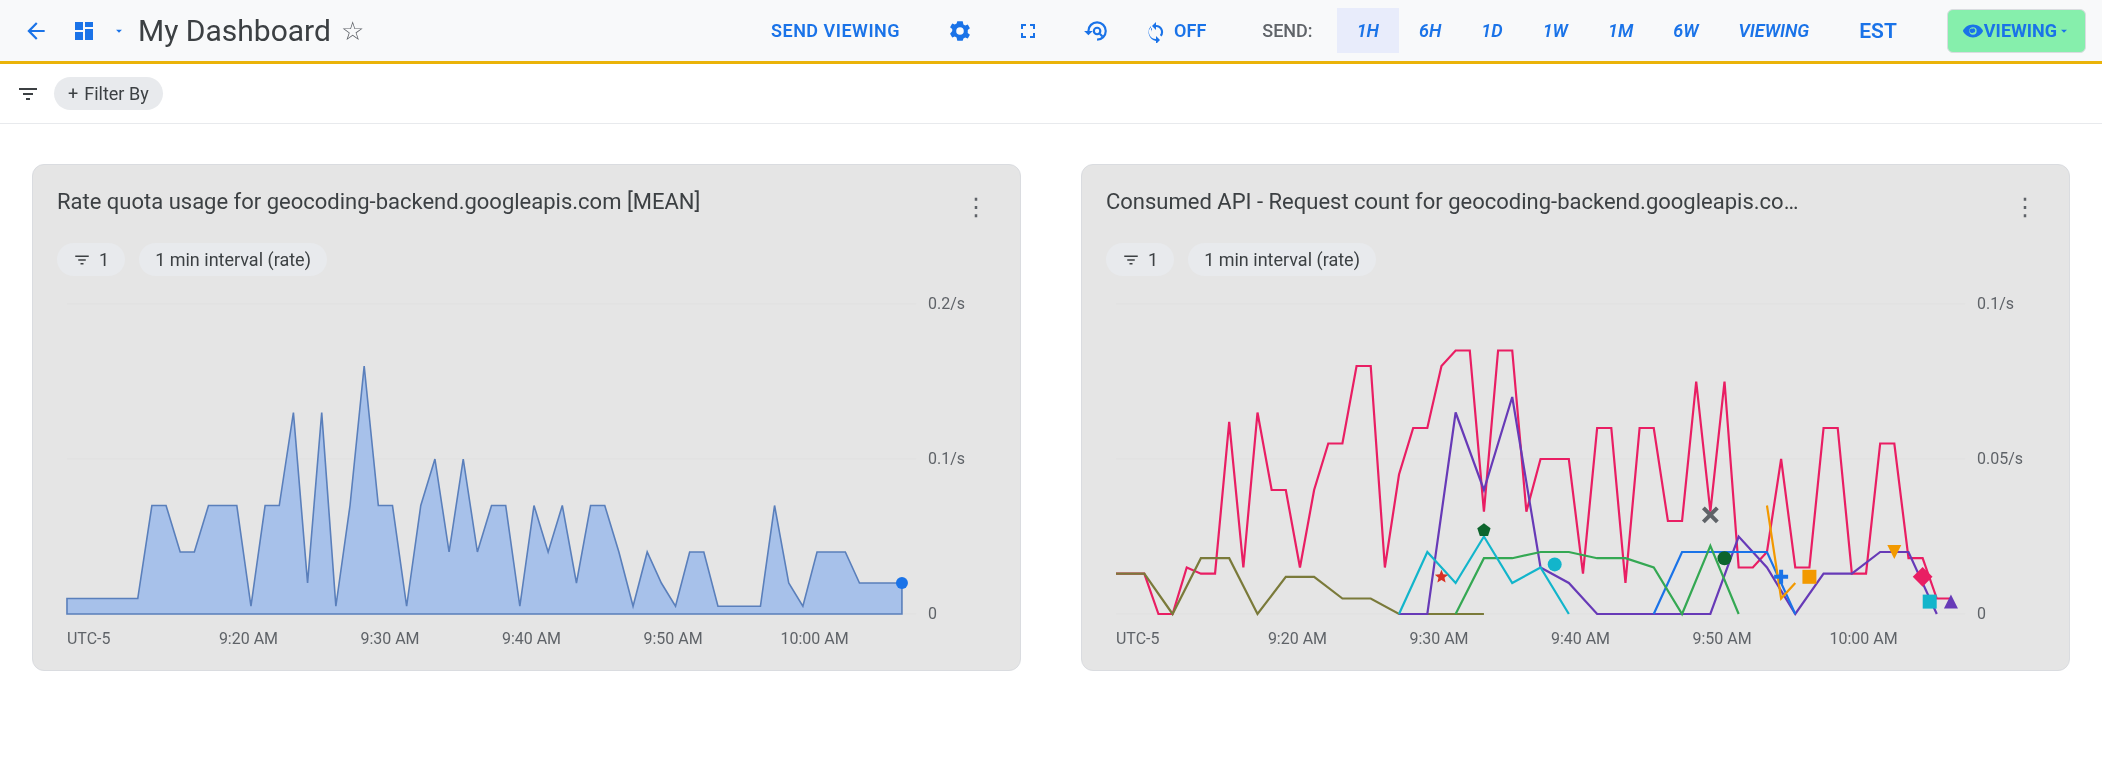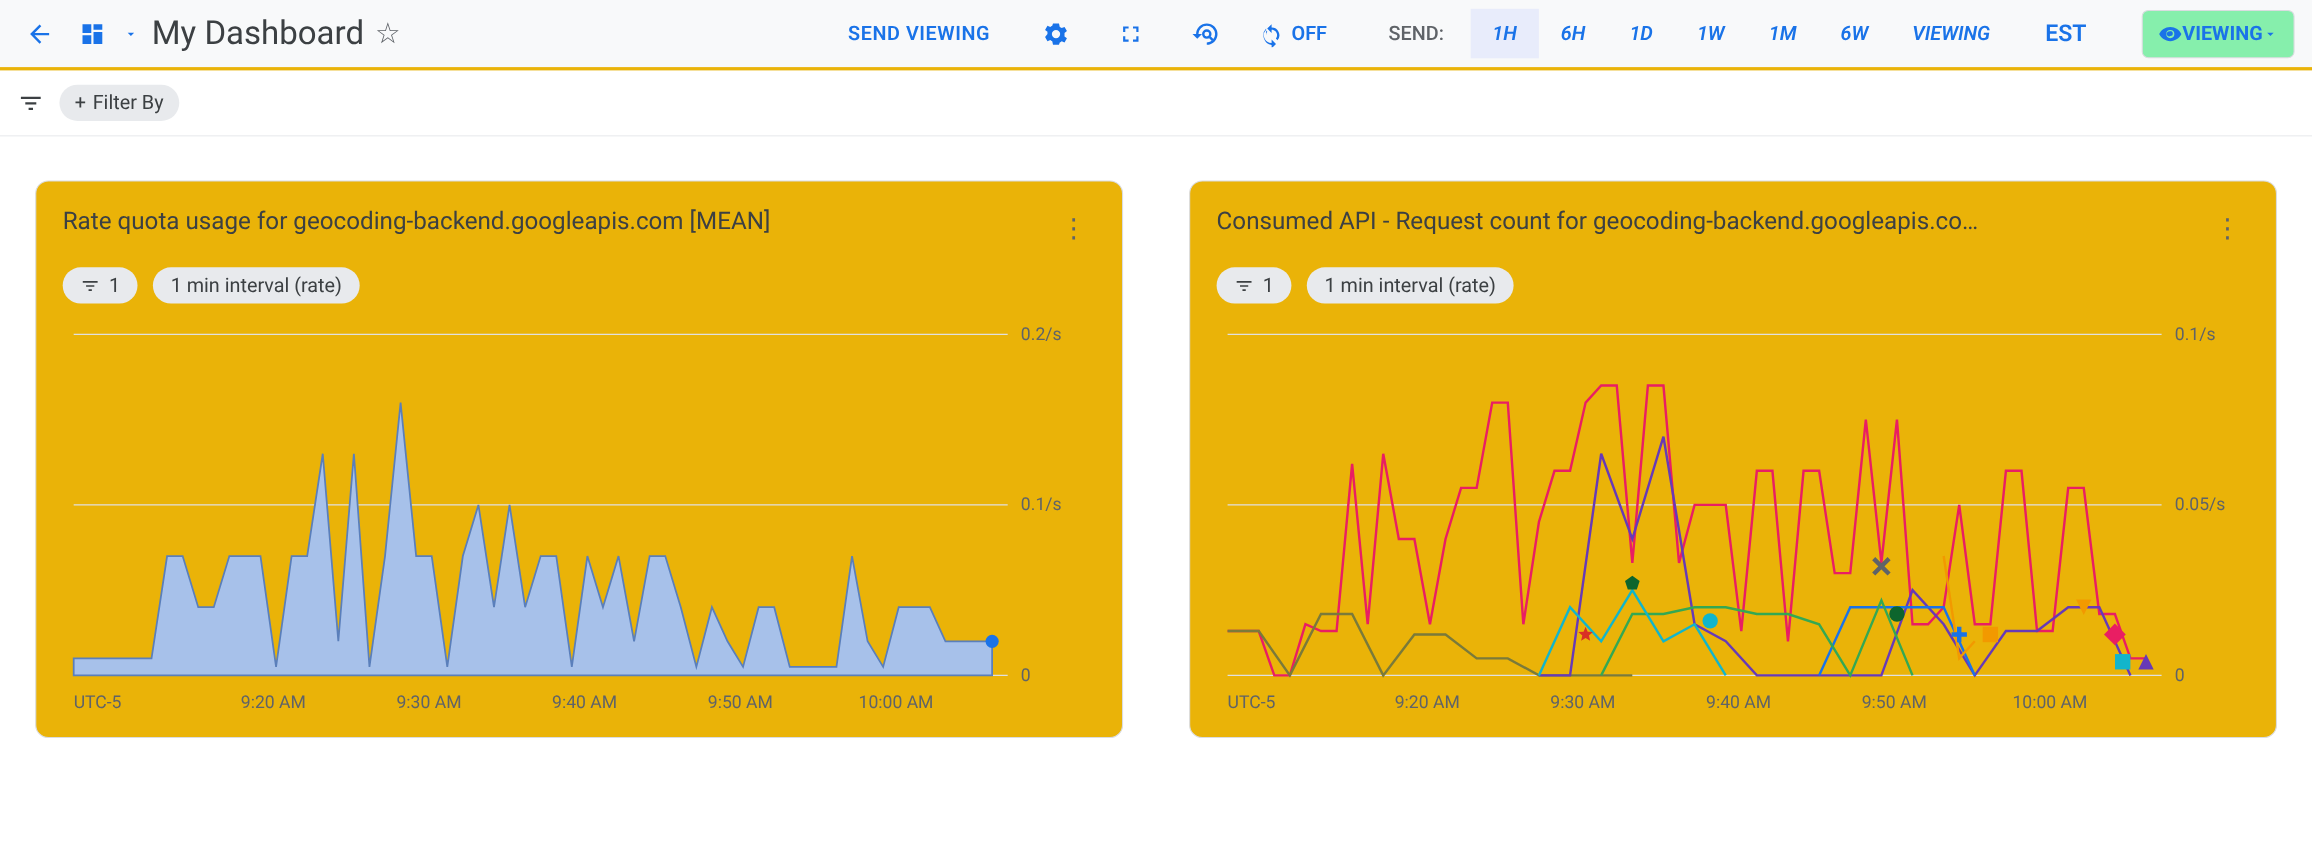--- a/index.html
+++ b/index.html
@@ -17,21 +17,21 @@
   .time-ranges { display: flex; align-items: center; gap: 0; }
   .time-btn { color: #1a73e8; font-weight: 600; font-size: 18px; padding: 12px 20px; cursor: pointer; border-radius: 0; font-style: italic; }
   .time-btn.active { background: #e8ecfb; }
   .tz-btn { color: #1a73e8; font-weight: 600; font-size: 21px; padding: 10px 22px; cursor: pointer; }
   .viewing-pill { display: flex; align-items: center; gap: 0; border: 1px solid #dadce0; border-radius: 6px; padding: 10px 14px; margin-left: 20px; color: #1a73e8; font-weight: 700; font-size: 18px; cursor: pointer; background: #86efac; }
   .filterbar { display: flex; align-items: center; height: 60px; padding: 0 16px; gap: 14px; border-bottom: 1px solid #e8eaed; }
   .filter-icon { color: #3c4043; font-size: 22px; }
   .group-chip { display: flex; align-items: center; gap: 6px; background: #e8eaed; border-radius: 18px; padding: 6px 14px; font-size: 18px; color: #3c4043; cursor: pointer; }
   .filter-input { border: none; outline: none; font-size: 20px; color: #80868b; width: 300px; }
   .charts-row { display: flex; gap: 60px; padding: 40px 32px; }
-  .chart-card { border: 1px solid #dadce0; border-radius: 12px; padding: 24px 24px 16px 24px; width: 1000px; background: #eab308; }
+  .chart-card { border: 1px solid #dadce0; border-radius: 12px; padding: 24px 24px 16px 24px; width: 1000px; background: #e5e5e5; }
   .chart-head { display: flex; align-items: flex-start; justify-content: space-between; }
   .chart-title { font-size: 22px; color: #3c4043; font-weight: 400; max-width: 900px; white-space: nowrap; overflow: hidden; text-overflow: ellipsis; }
   .kebab { color: #5f6368; font-size: 24px; cursor: pointer; padding: 4px 8px; }
   .chips { display: flex; gap: 14px; margin-top: 18px; }
   .chip { display: flex; align-items: center; gap: 8px; background: #e8eaed; border-radius: 20px; padding: 6px 16px; font-size: 18px; color: #3c4043; }
   .chart-body { position: relative; height: 360px; margin-top: 18px; }
   .chart-svg { width: 100%; height: 100%; }
   .grid-line { stroke: #e0e0e0; stroke-width: 1; }
   .axis-text { font-size: 16px; fill: #5f6368; }
   .area-fill { fill: #a7c1ea; stroke: #5a7fbb; stroke-width: 1.6; }

